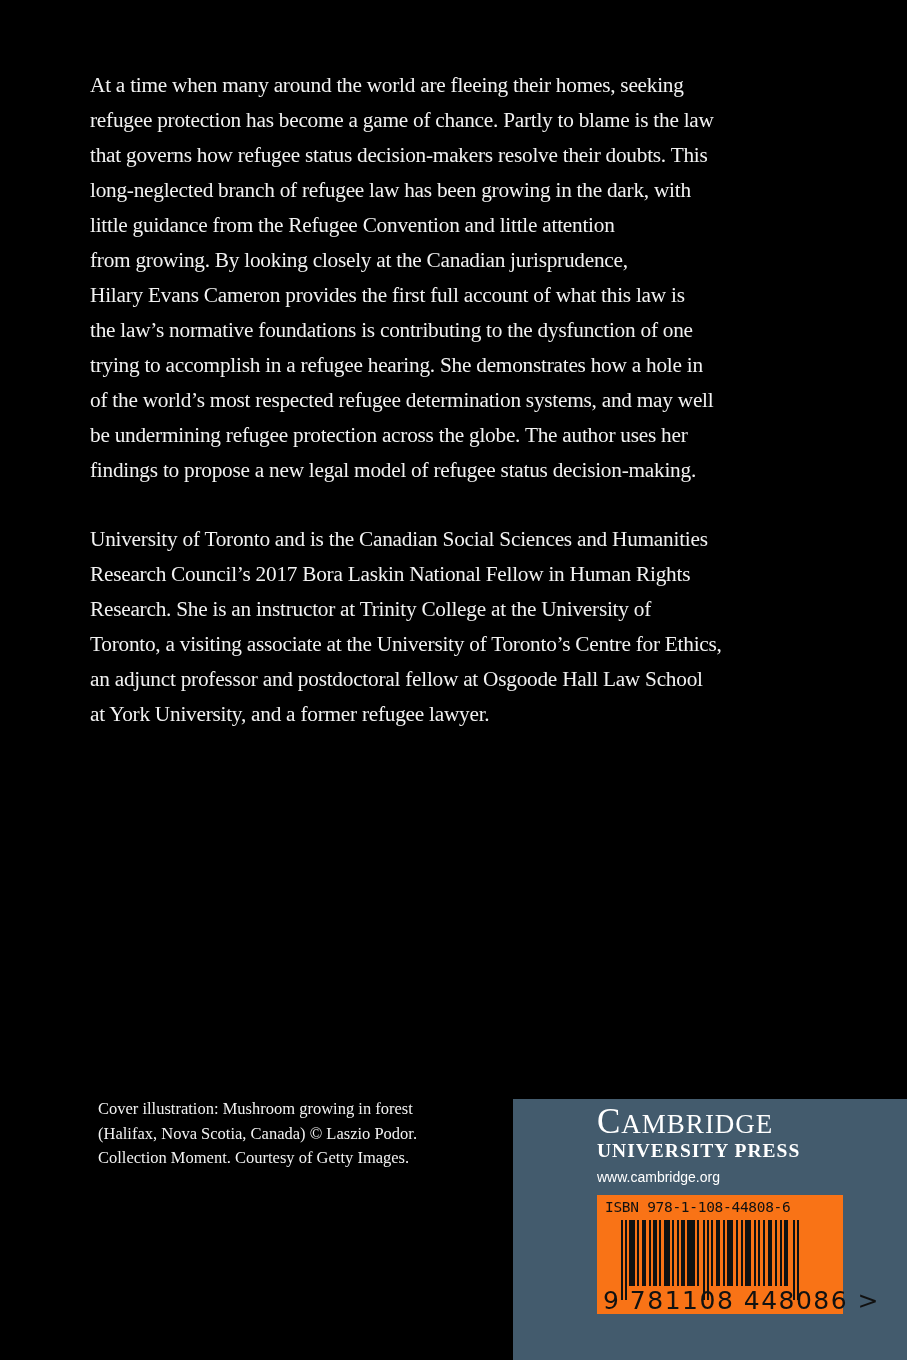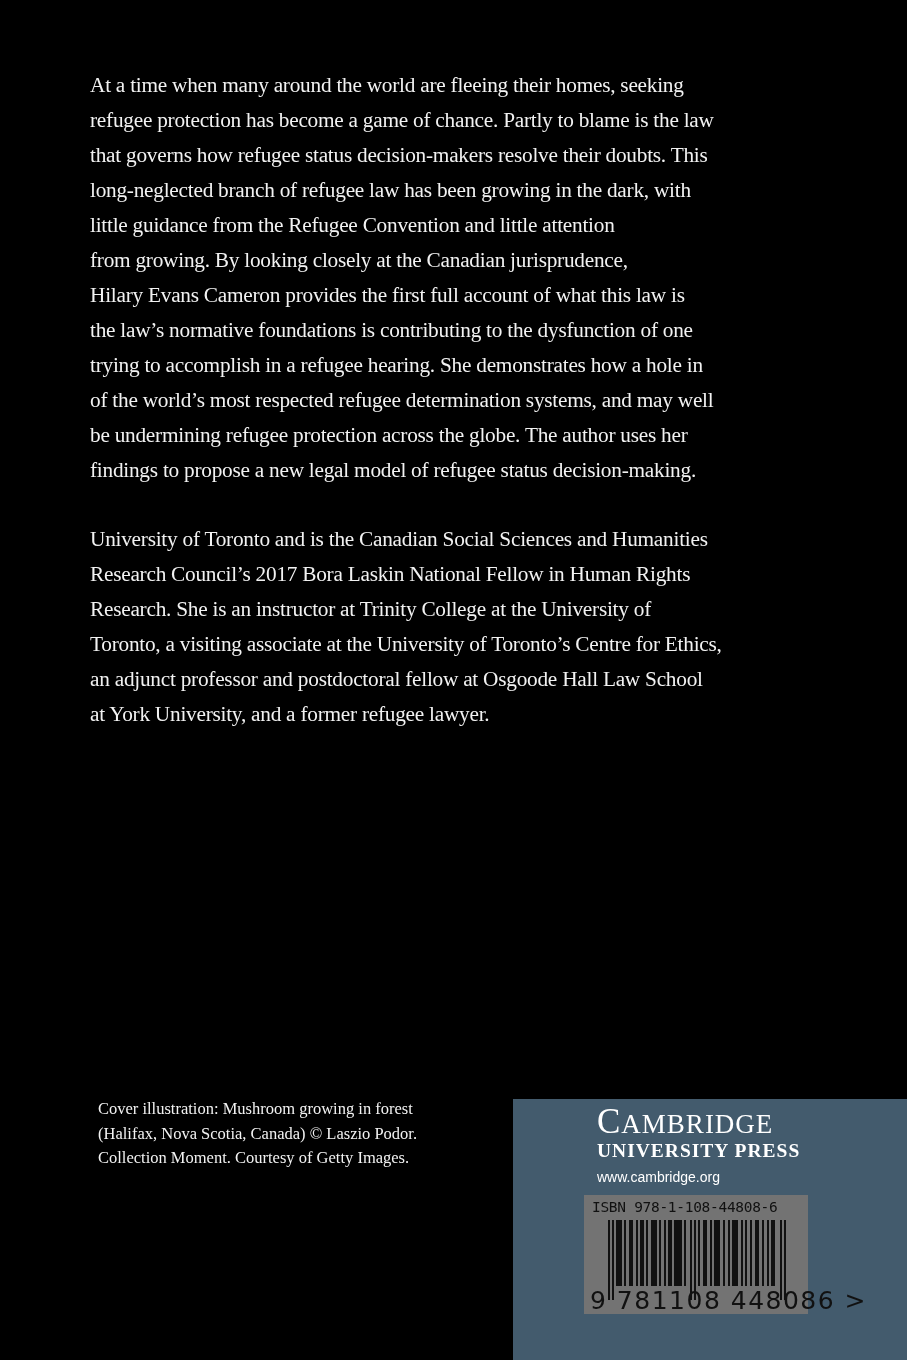--- a/index.html
+++ b/index.html
@@ -32,21 +32,21 @@
     #cup-name .big { font-size: 35px; }
     #cup-sub {
       position: absolute; left: 84px; top: 41px; color: #fff;
       font-family: "Liberation Serif", serif; font-size: 19.5px; font-weight: bold; letter-spacing: 1px; white-space: nowrap;
     }
     #cup-url {
       position: absolute; left: 84px; top: 70px; color: #fff;
       font-family: "Liberation Sans", sans-serif; font-size: 14px; font-weight: normal; white-space: nowrap;
     }
     #barcode-box {
-      position: absolute; left: 71px; top: 96px; width: 224px; height: 119px; background: #737373;
+      position: absolute; left: 84px; top: 96px; width: 246px; height: 119px; background: #f97316;
     }
     #isbn-text {
       position: absolute; left: 8px; top: 4px; color: #111;
       font-family: "DejaVu Sans Mono", monospace; font-size: 14.5px; letter-spacing: -0.3px; white-space: nowrap;
     }
     #bars {
       position: absolute; left: 24px; top: 25px; width: 178px; height: 80px;
     }
     #barcode-digits {
       position: absolute; left: 6px; top: 91px; color: #111;

